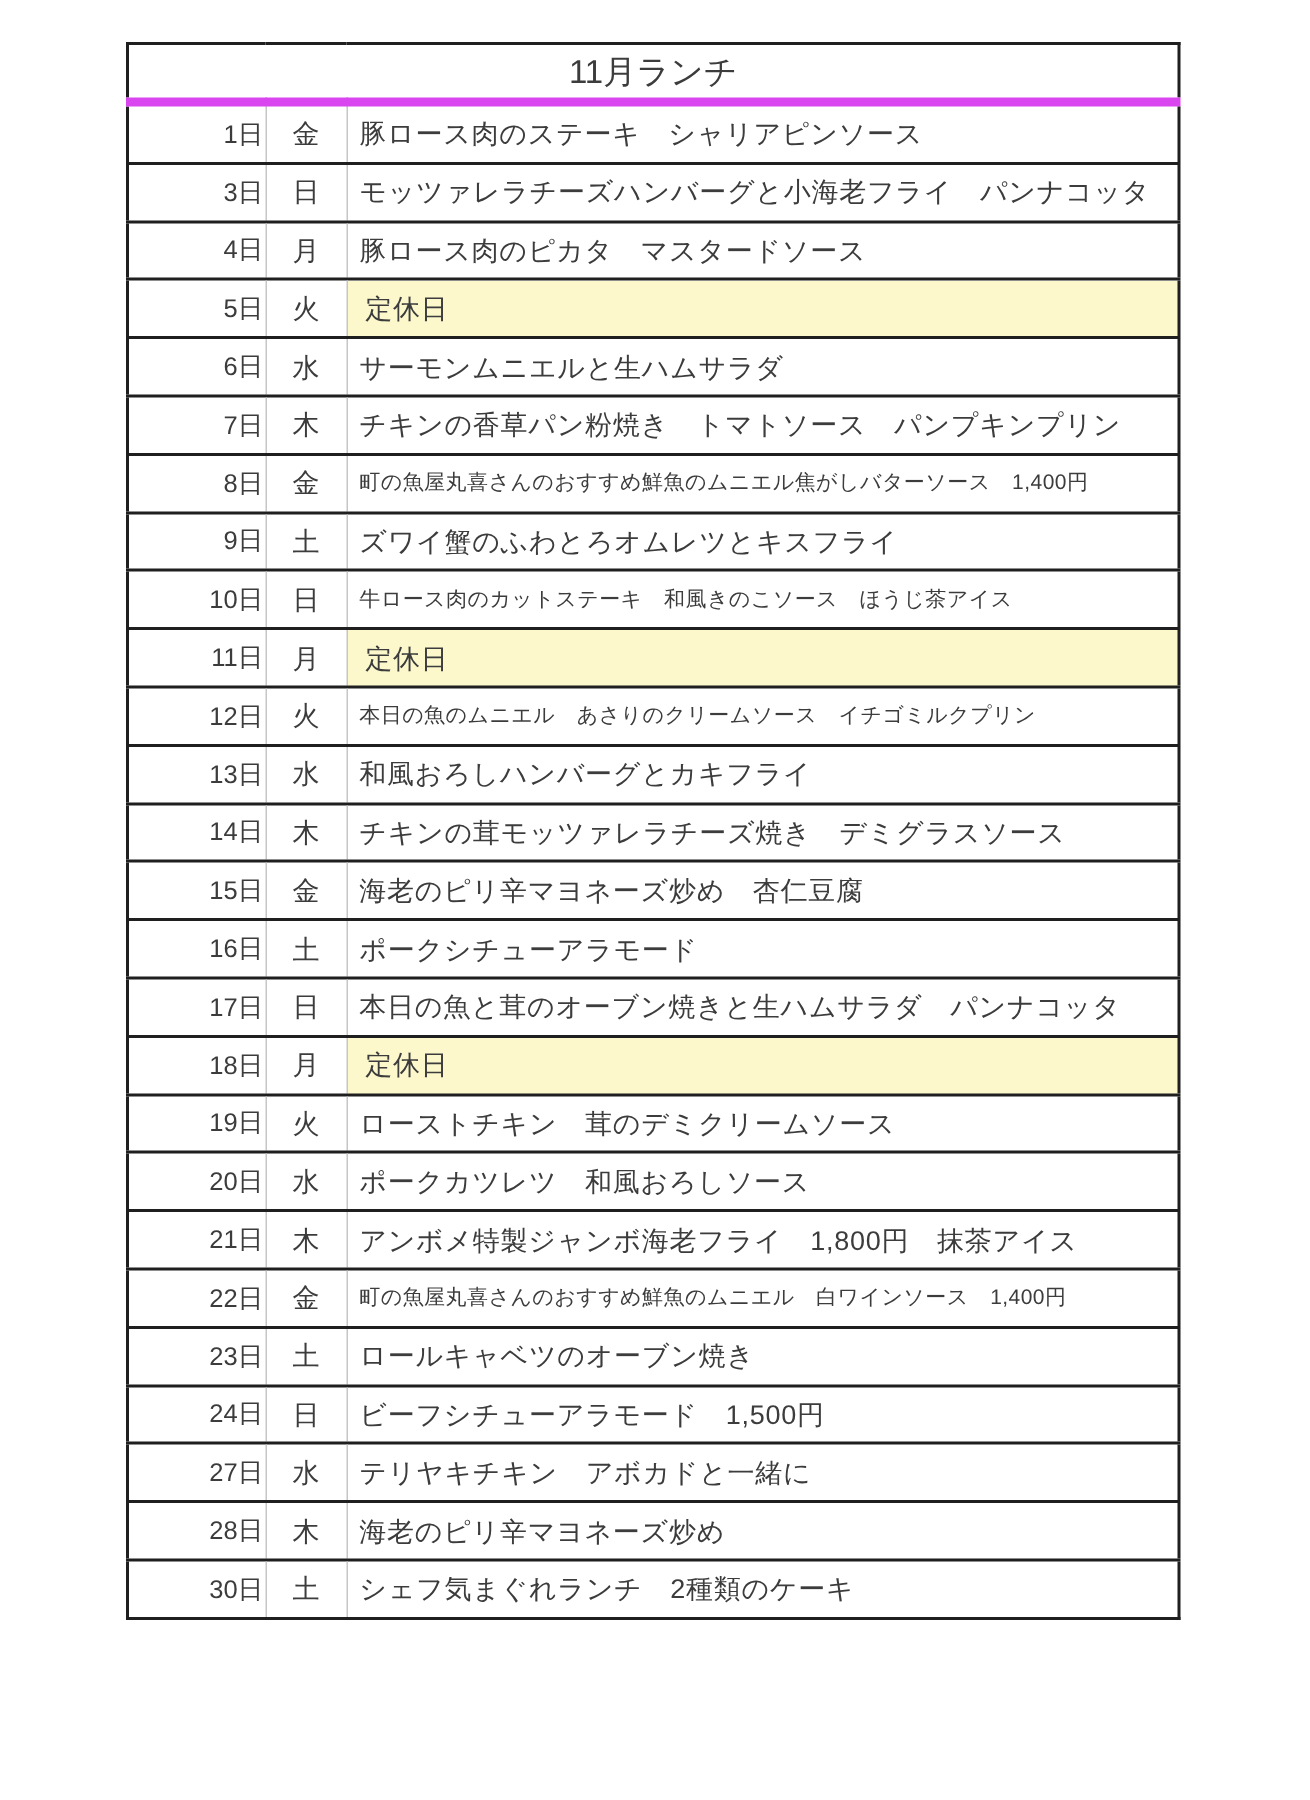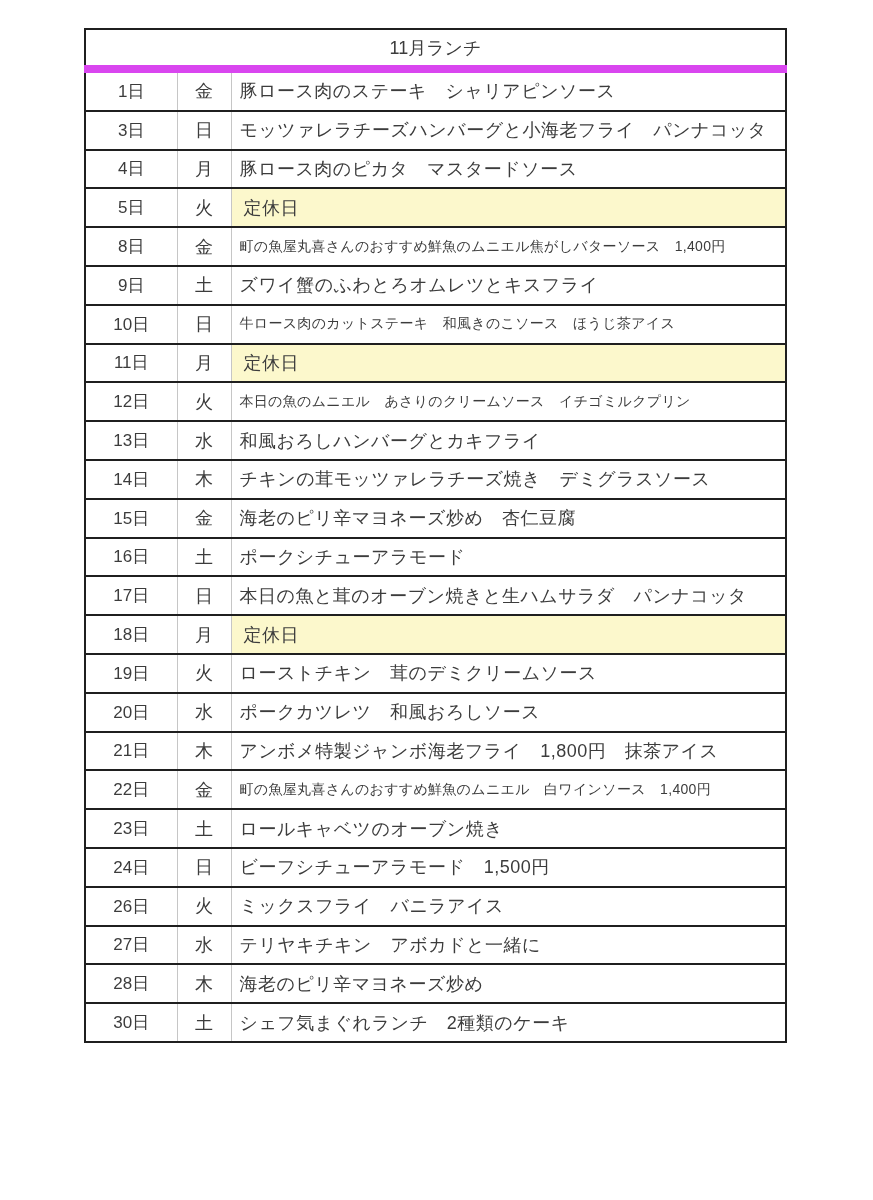--- a/index.html
+++ b/index.html
@@ -21,34 +21,34 @@
     table-layout: fixed;
     width: 701px;
     border: 2px solid #1f1f1f;
   }
   col.c-day { width: 92px; }
   col.c-wd  { width: 54px; }
   col.c-menu{ width: 555px; }
   tr.header-row td {
     height: 33px;
     text-align: center;
-    font-size: 18px;
+    font-size: 22px;
     color: #3c3c3c;
-    border-bottom: 8px solid #d946ef;
+    border-bottom: 6px solid #d946ef;
   }
   tr.menu-row td {
     height: 34.8px;
     border-bottom: 2px solid #1f1f1f;
     color: #3c3c3c;
     white-space: nowrap;
     overflow: hidden;
   }
   tr.menu-row:last-child td { border-bottom: none; }
   td.day-cell {
-    text-align: center;
+    text-align: right;
     font-size: 17px;
     border-right: 1px solid #c6c6c6;
   }
   td.weekday-cell {
     text-align: center;
     font-size: 18px;
     border-right: 1px solid #c6c6c6;
   }
   td.menu-cell {
     font-size: 18px;
@@ -94,21 +94,31 @@
     <td class="weekday-cell wd-red">月</td>
     <td class="menu-cell">豚ロース肉のピカタ　マスタードソース</td>
   </tr>
 
   <tr class="menu-row">
     <td class="day-cell">5日</td>
     <td class="weekday-cell wd-black">火</td>
     <td class="menu-cell closed">定休日</td>
   </tr>
 
-
+  <tr class="menu-row">
+    <td class="day-cell">6日</td>
+    <td class="weekday-cell wd-black">水</td>
+    <td class="menu-cell">サーモンムニエルと生ハムサラダ</td>
+  </tr>
+
+  <tr class="menu-row">
+    <td class="day-cell">7日</td>
+    <td class="weekday-cell wd-black">木</td>
+    <td class="menu-cell">チキンの香草パン粉焼き　トマトソース　パンプキンプリン</td>
+  </tr>
 
   <tr class="menu-row">
     <td class="day-cell">8日</td>
     <td class="weekday-cell wd-black">金</td>
     <td class="menu-cell small">町の魚屋丸喜さんのおすすめ鮮魚のムニエル焦がしバターソース　1,400円</td>
   </tr>
 
   <tr class="menu-row">
     <td class="day-cell">9日</td>
     <td class="weekday-cell wd-blue">土</td>
@@ -199,25 +209,20 @@
     <td class="menu-cell">ロールキャベツのオーブン焼き</td>
   </tr>
 
   <tr class="menu-row">
     <td class="day-cell">24日</td>
     <td class="weekday-cell wd-red">日</td>
     <td class="menu-cell">ビーフシチューアラモード　1,500円</td>
   </tr>
 
 
-  <tr class="menu-row">
-    <td class="day-cell">26日</td>
-    <td class="weekday-cell wd-black">火</td>
-    <td class="menu-cell">ミックスフライ　バニラアイス</td>
-  </tr>
 
   <tr class="menu-row">
     <td class="day-cell">27日</td>
     <td class="weekday-cell wd-black">水</td>
     <td class="menu-cell">テリヤキチキン　アボカドと一緒に</td>
   </tr>
 
   <tr class="menu-row">
     <td class="day-cell">28日</td>
     <td class="weekday-cell wd-black">木</td>

